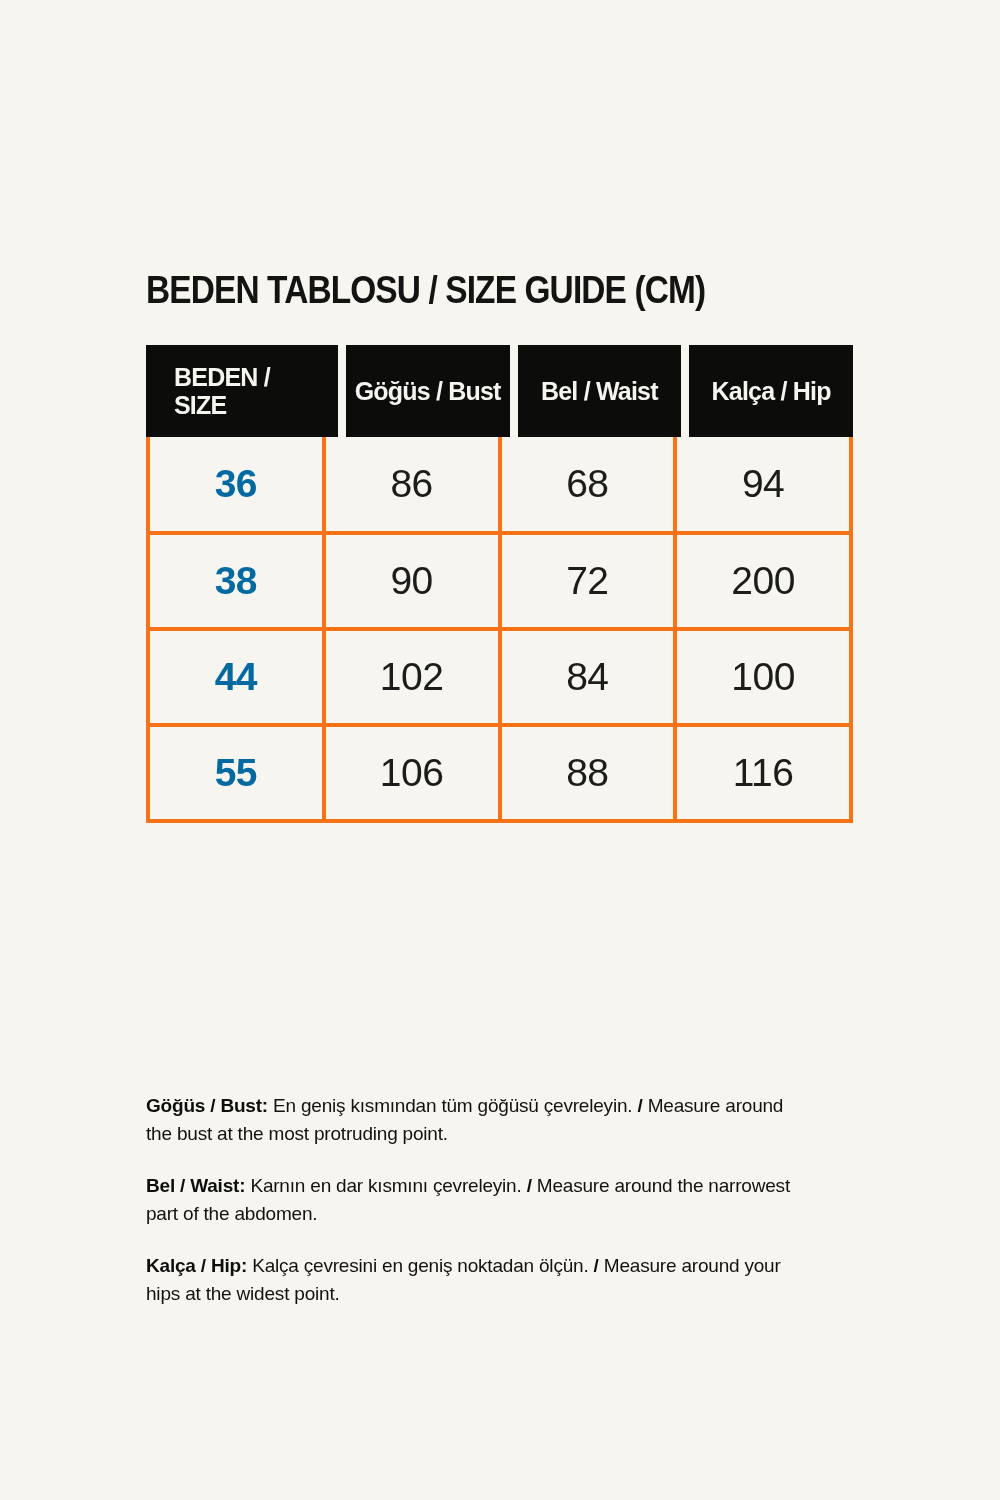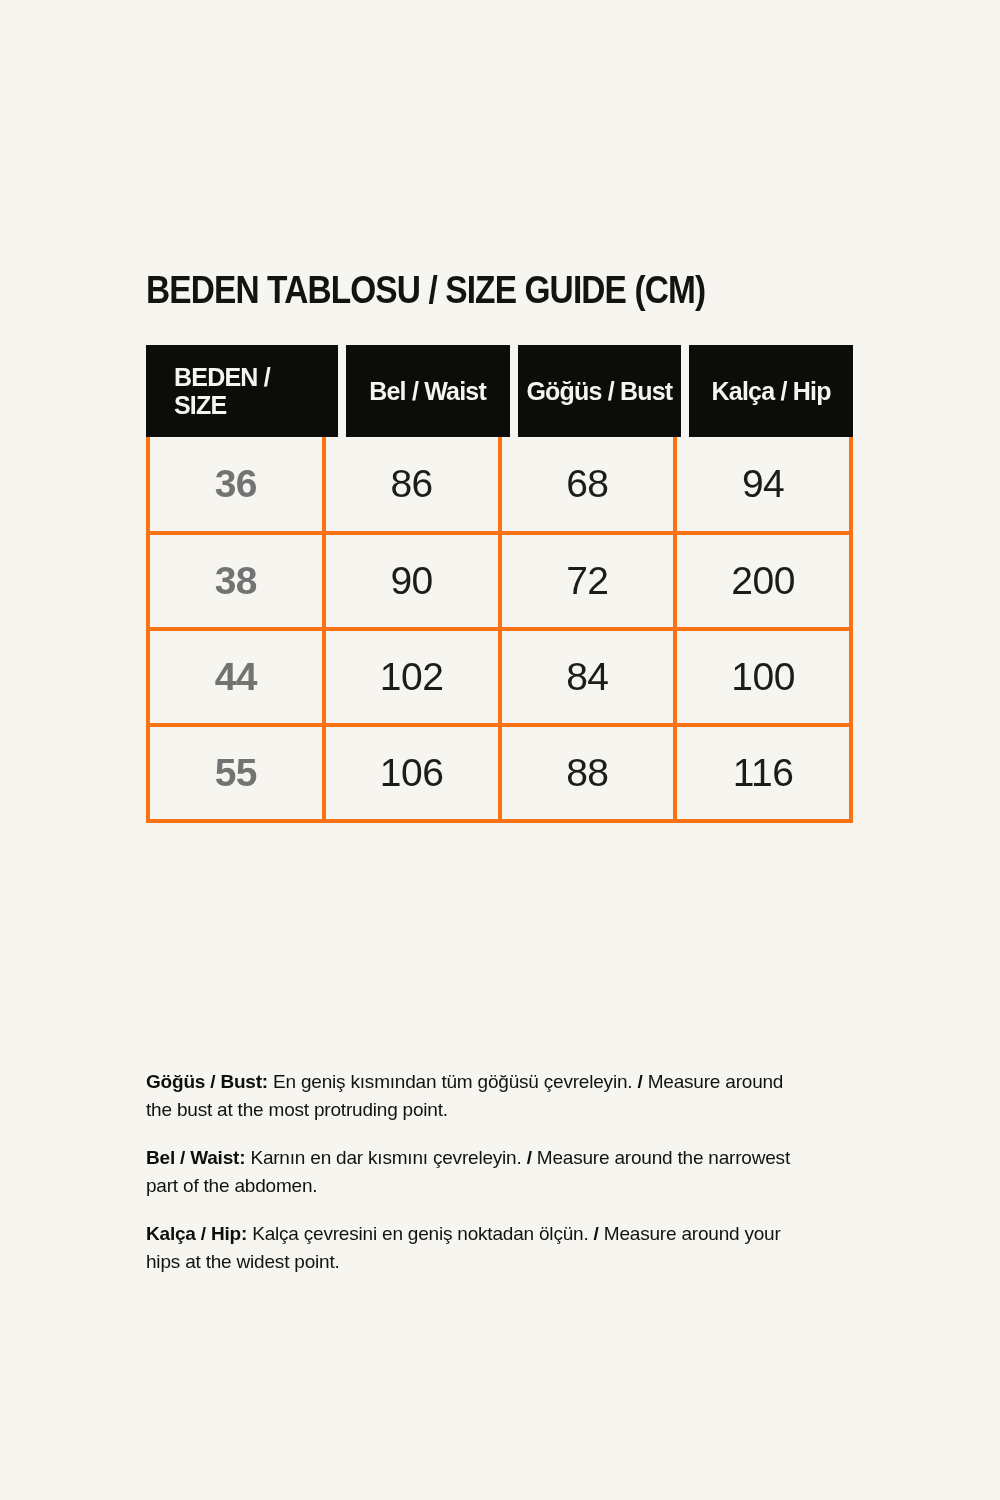--- a/index.html
+++ b/index.html
@@ -65,58 +65,59 @@
     height: 96px;
     text-align: center;
     vertical-align: middle;
     font-size: 39px;
     font-weight: 500;
     letter-spacing: -0.5px;
     color: #1c1c1b;
   }
   .tbody tr td:first-child {
     font-weight: 700;
-    color: #737373;
+    color: #0369a1;
     margin-left: 20px;
   }
   .tbody tr:first-child td {
     border-top: none;
   }
   .notes {
     position: absolute;
     left: 146px;
     top: 1068px;
     width: 665px;
     font-size: 19px;
     line-height: 28px;
     letter-spacing: -0.2px;
     color: #121211;
   }
   .notes p {
     margin-bottom: 20px;
+    margin-top: 24px;
   }
   .notes strong {
     font-weight: 700;
     color: #0e0e0d;
   }
 </style>
 </head>
 <body>
 
 <div class="page">
 
   <h1 class="title">BEDEN TABLOSU / SIZE GUIDE (CM)</h1>
 
   <div class="size-table">
 
     <div class="thead">
       <div class="th th-left">BEDEN /
 SIZE</div>
+      <div class="th">Göğüs / Bust</div>
       <div class="th">Bel / Waist</div>
-      <div class="th">Göğüs / Bust</div>
       <div class="th">Kalça / Hip</div>
     </div>
 
     <table class="tbody">
       <tbody>
           <tr>
         <td>36</td>
         <td>86</td>
         <td>68</td>
         <td>94</td>

